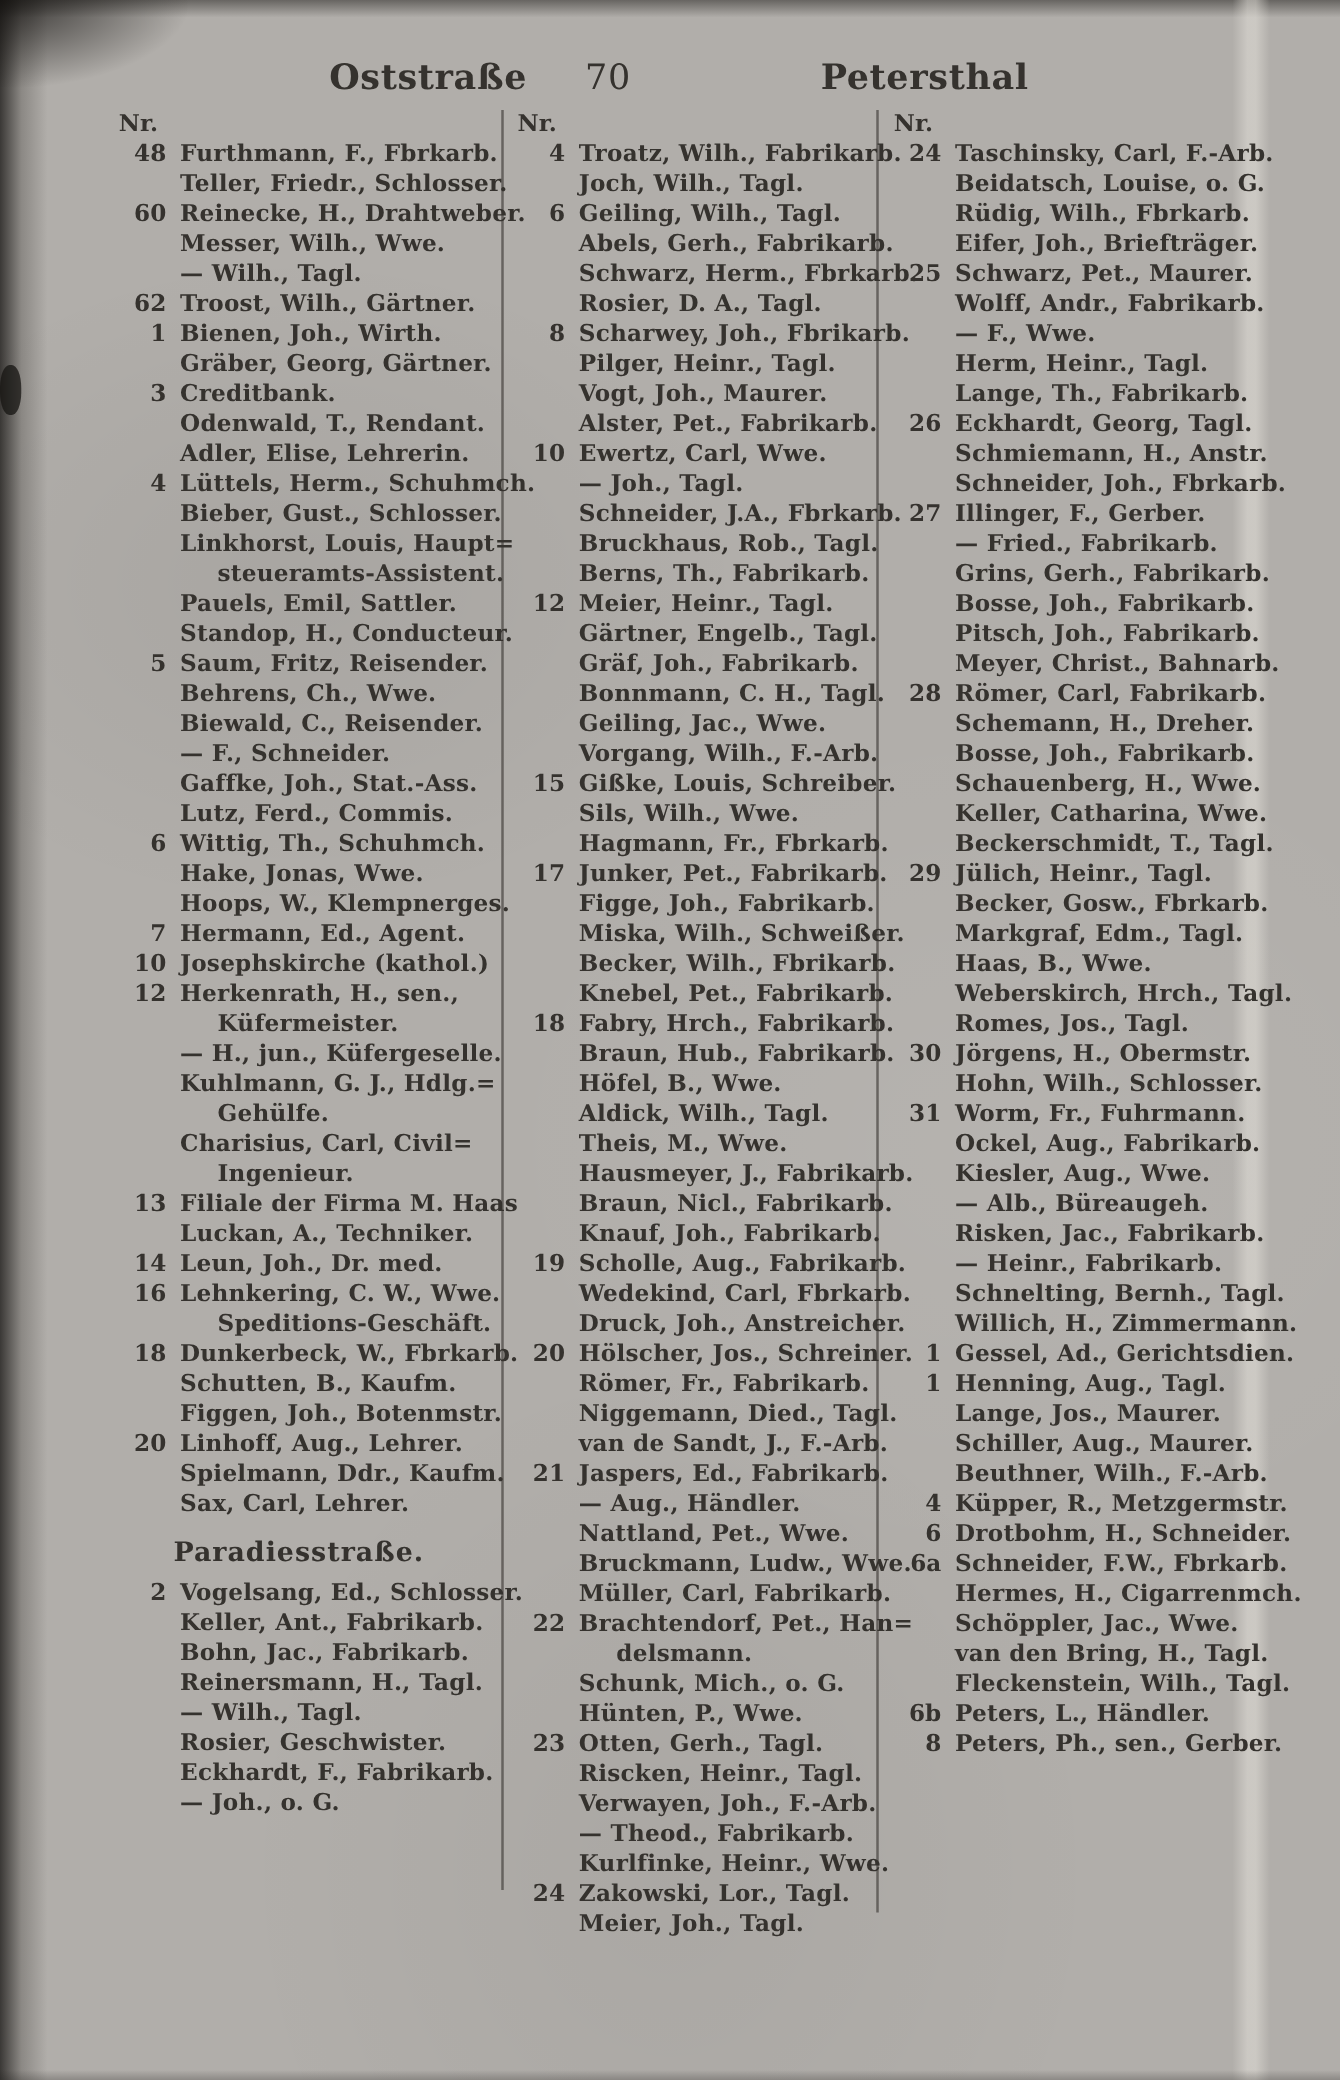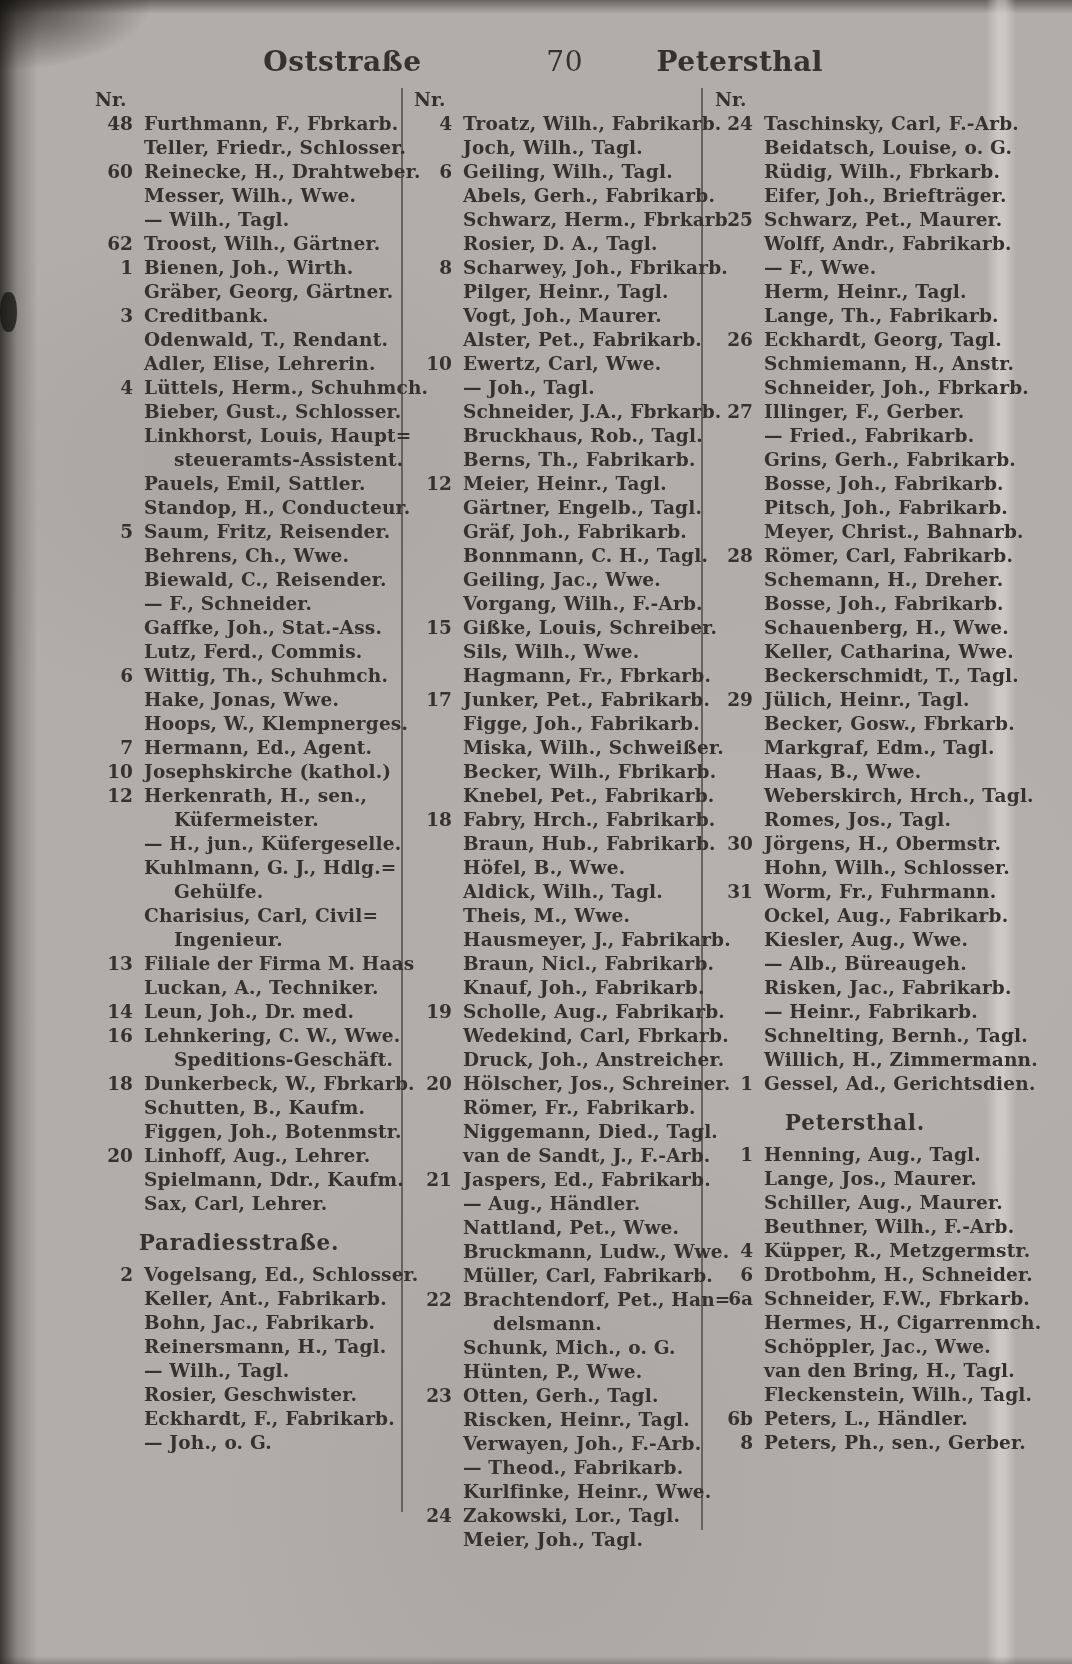--- a/index.html
+++ b/index.html
@@ -26,21 +26,21 @@
   .speck{position:absolute;left:0;top:292px;width:17px;height:40px;
     background:rgba(22,20,18,0.75);border-radius:45%;}
   .light-strip{position:absolute;left:986px;top:0;width:30px;height:100%;
     background:linear-gradient(90deg, transparent, rgba(230,227,220,0.5) 40%, rgba(230,227,220,0.5) 62%, transparent);}
   .edge-bottom{position:absolute;left:0;bottom:0;width:100%;height:8px;
     background:linear-gradient(to top, rgba(30,28,25,0.25), transparent);}
 
   
   .rh{position:absolute;top:28px;font-size:28px;font-weight:bold;letter-spacing:0.5px;margin-top:17px;}
   .rh-left{left:255px;width:175px;text-align:center;}
-  .rh-center{left:468px;width:115px;text-align:right;font-weight:normal;font-family:"DejaVu Serif","Liberation Serif",serif;}
+  .rh-center{left:468px;width:115px;text-align:left;font-weight:normal;font-family:"DejaVu Serif","Liberation Serif",serif;}
   .rh-right{left:648px;width:175px;text-align:right;}
 
   
   .rule{position:absolute;width:2px;background:#4d4a46;opacity:0.75;}
   .rule-1{left:401px;top:88px;height:1424px;}
   .rule-2{left:701px;top:88px;height:1442px;}
 
   
   .col{position:absolute;top:88px;font-size:18.5px;font-weight:bold;}
   .col-0{left:93px;width:292px;}
@@ -696,21 +696,20 @@
         <span class="txt">Schnelting, Bernh., Tagl.</span>
       </div>
       <div class="row">
         <span class="nr"></span>
         <span class="txt">Willich, H., Zimmermann.</span>
       </div>
       <div class="row">
         <span class="nr">1</span>
         <span class="txt">Gessel, Ad., Gerichtsdien.</span>
       </div>
-      <div class="heading"><span>Petersthal.</span></div>
       <div class="row">
         <span class="nr">1</span>
         <span class="txt">Henning, Aug., Tagl.</span>
       </div>
       <div class="row">
         <span class="nr"></span>
         <span class="txt">Lange, Jos., Maurer.</span>
       </div>
       <div class="row">
         <span class="nr"></span>

